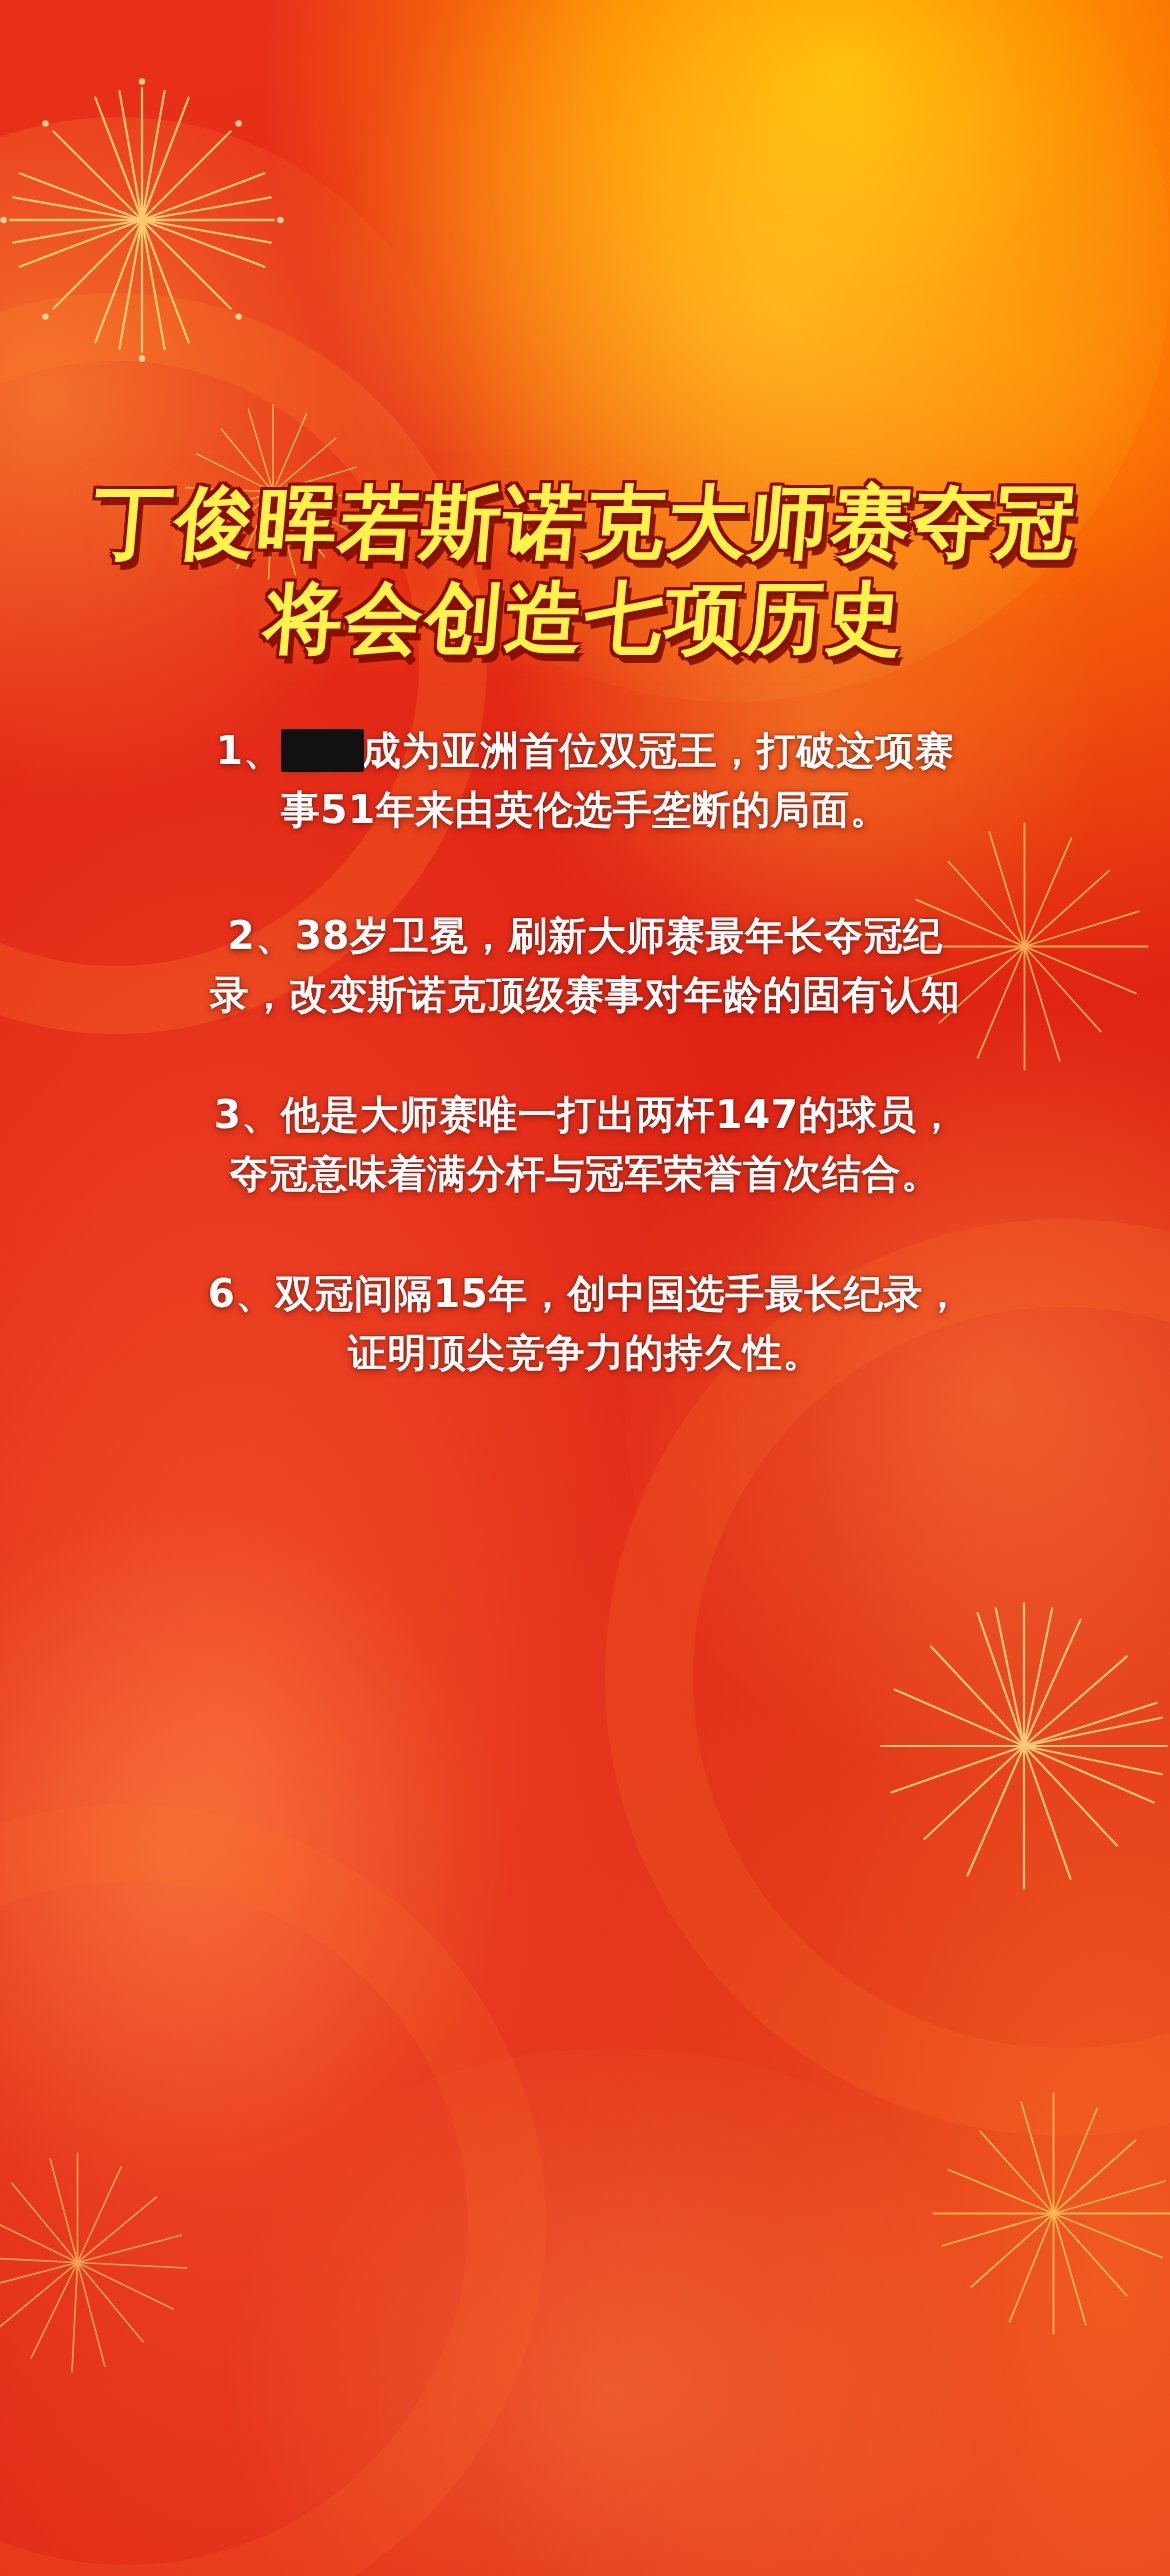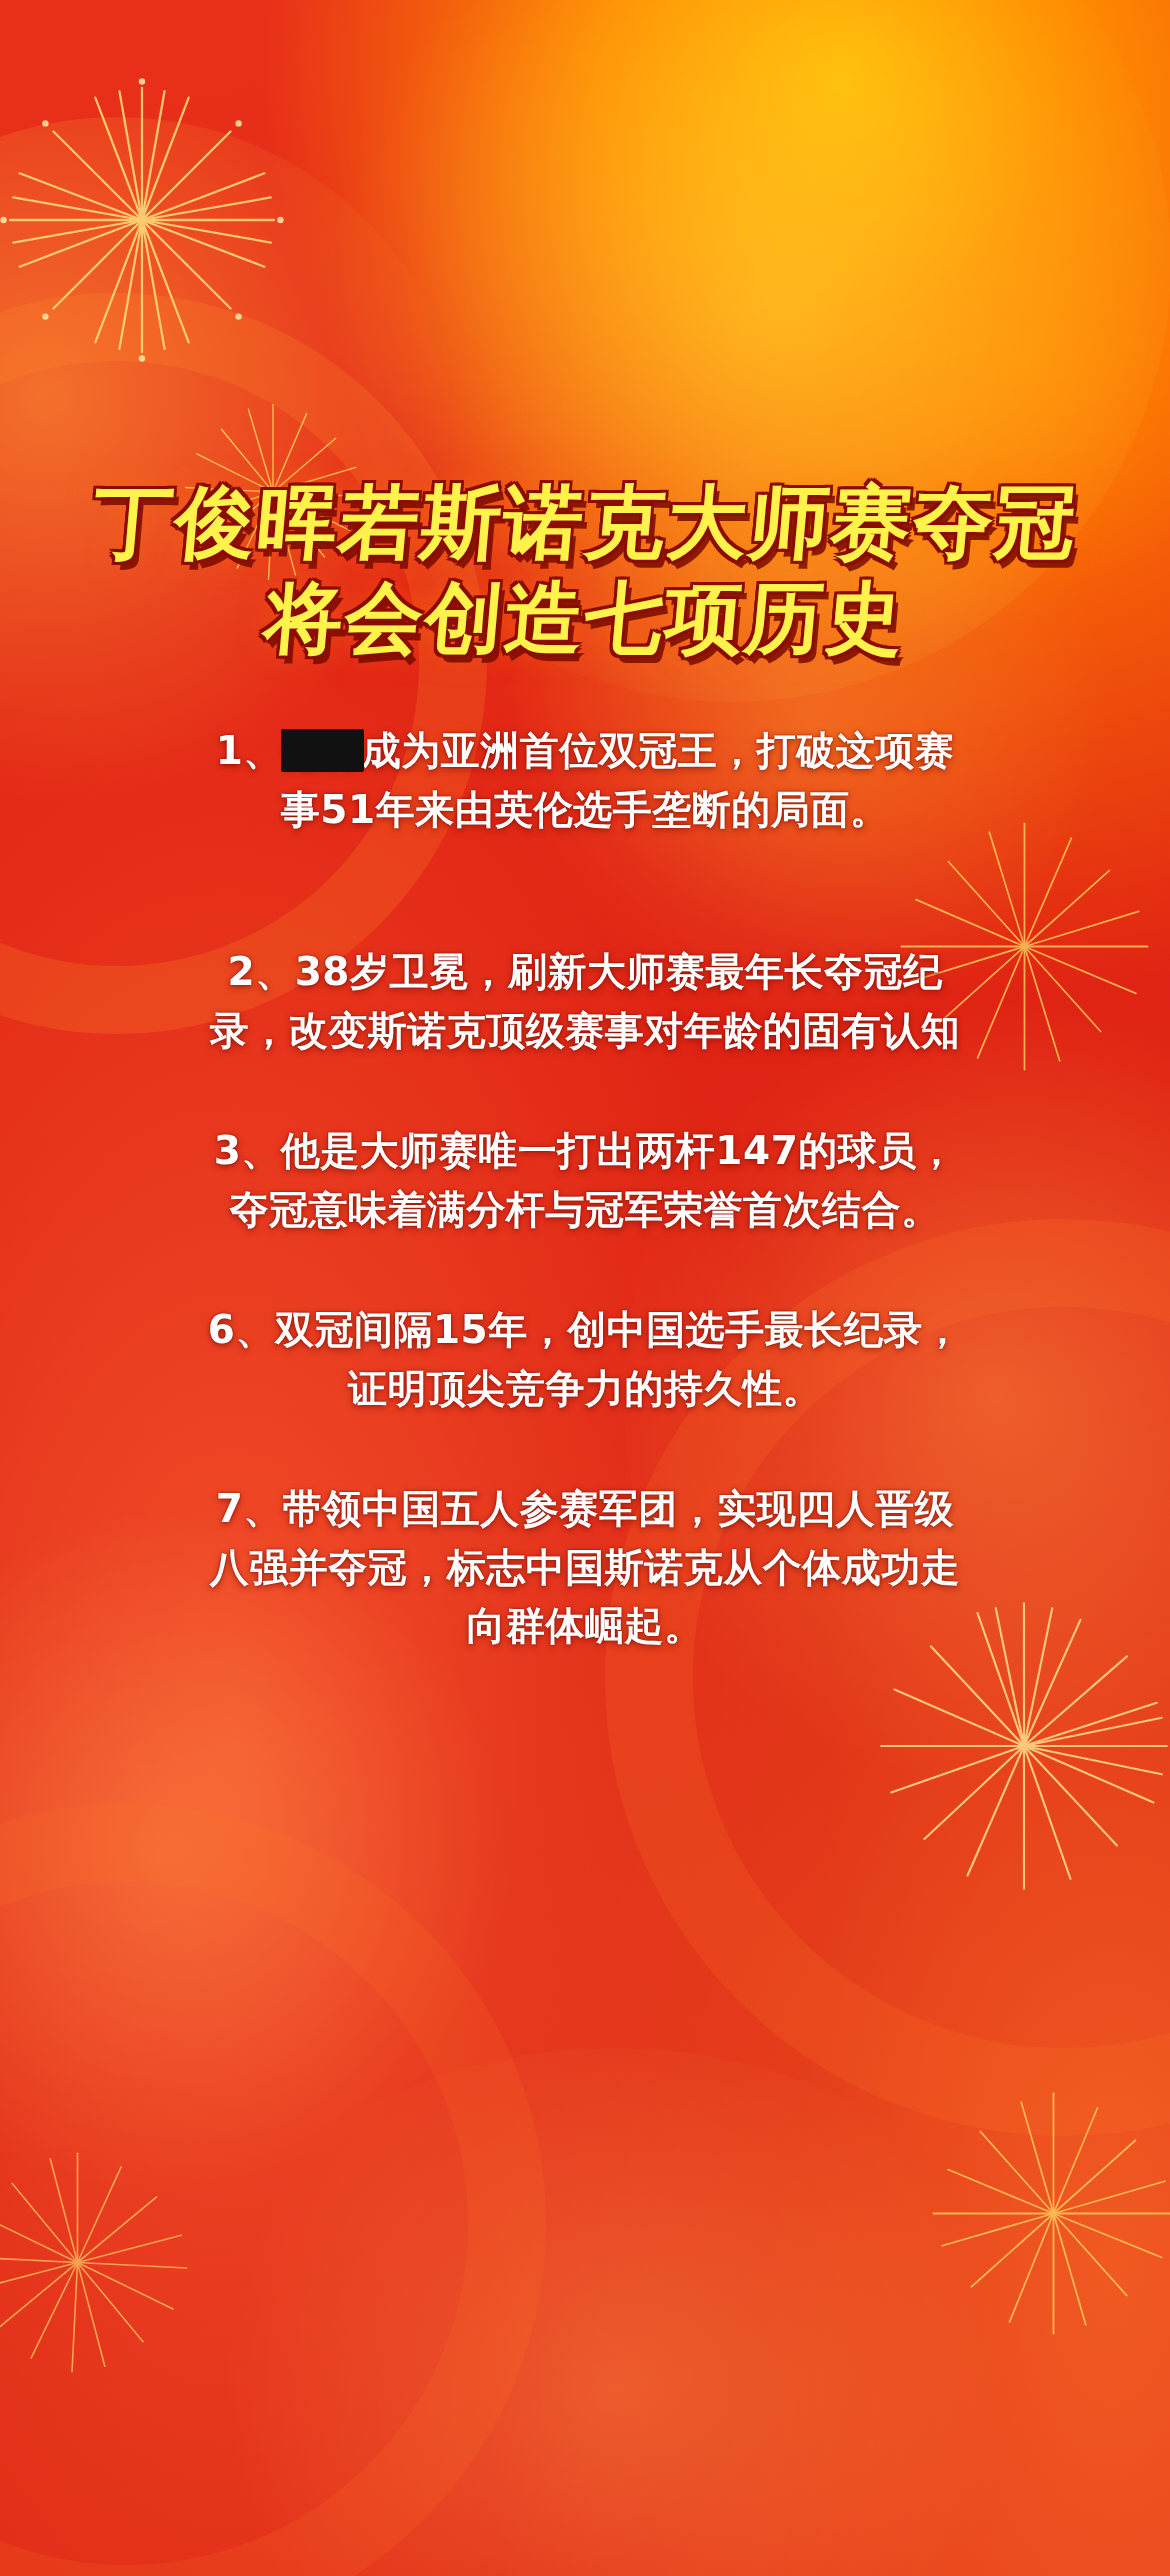--- a/index.html
+++ b/index.html
@@ -94,21 +94,21 @@
     font-family: "DejaVu Sans", "Liberation Sans", sans-serif;
     font-weight: bold;
     font-size: 39px;
     line-height: 1.50;
     text-align: center;
     letter-spacing: 0.5px;
     text-shadow: 0 2px 5.9px rgba(120,12,0,.65), 0 0 2px rgba(120,12,0,.9);
     margin-bottom: 62px;
     white-space: pre-line;
   }
-  .item.i1 { margin-bottom: 104px; }
+  .item.i1 { margin-bottom: 68px; }
   .redacted {
     display: inline-block;
     position: relative;
     color: rgba(255,255,255,.25);
   }
   .redacted::after {
     content: "";
     position: absolute;
     left: -2px; right: -2px;
     top: 12%; bottom: 14%;
@@ -308,19 +308,16 @@
 录，改变斯诺克顶级赛事对年龄的固有认知</span></div>
 
     <div class="item"><span>3、他是大师赛唯一打出两杆147的球员，
 夺冠意味着满分杆与冠军荣誉首次结合。</span></div>
 
 
 
     <div class="item"><span>6、双冠间隔15年，创中国选手最长纪录，
 证明顶尖竞争力的持久性。</span></div>
 
-    <div class="item"><span>7、带领中国五人参赛军团，实现四人晋级
-八强并夺冠，标志中国斯诺克从个体成功走
-向群体崛起。</span></div>
 
   </div>
 </div>
 
 
 </body></html>

